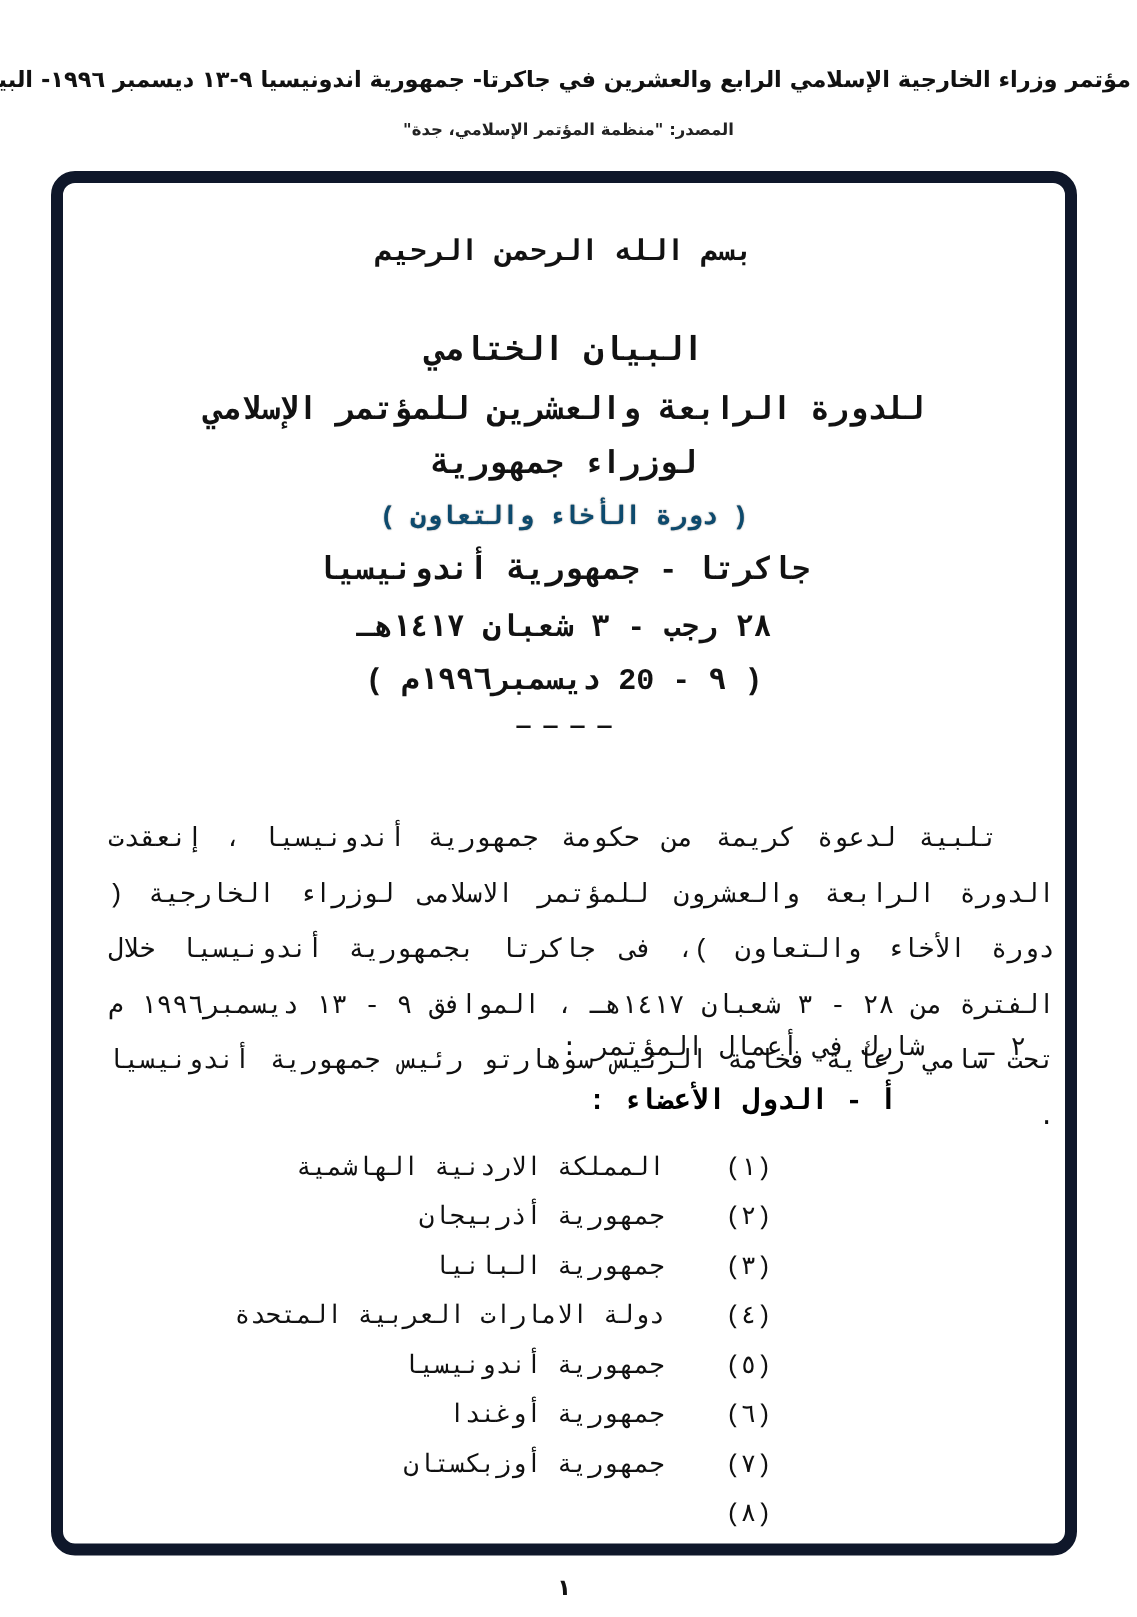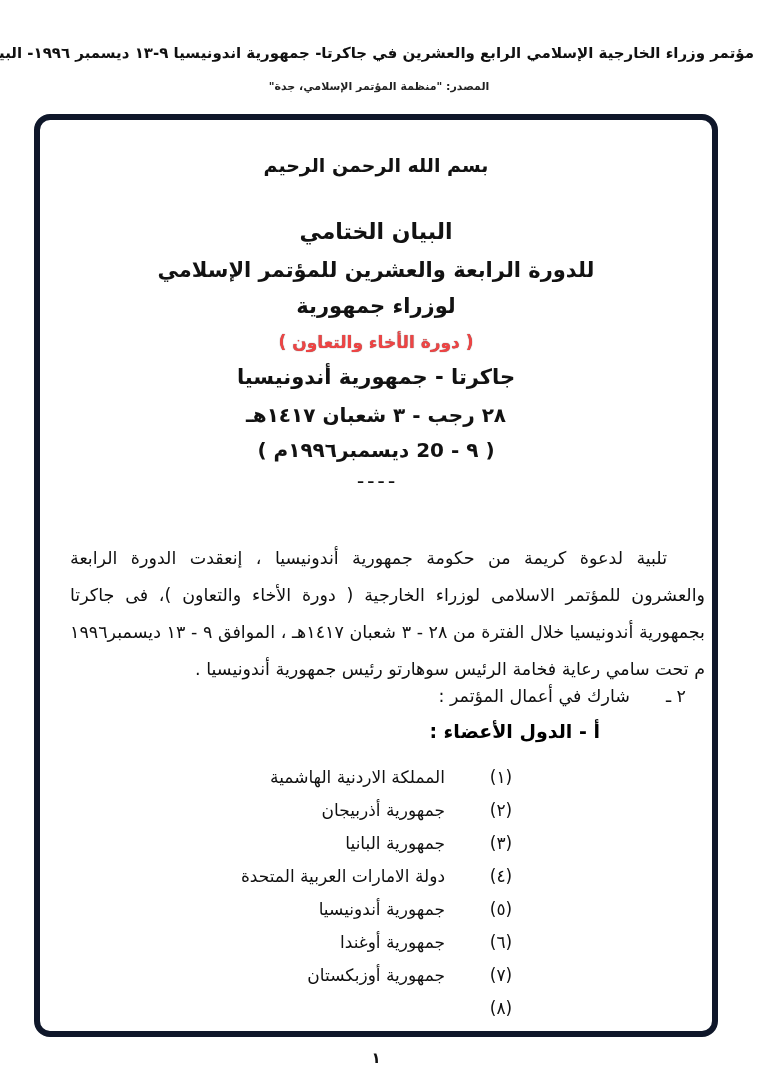--- a/index.html
+++ b/index.html
@@ -20,35 +20,36 @@
   }
   .hdr-line2 {
     position:absolute; top:80px; left:0; right:0;
     direction:rtl; text-align:center;
     font-size:11px; font-weight:bold; color:#222;
   }
   
   .frame {
     position:absolute; left:34px; top:114px;
     width:684px; height:923px;
-    border:6px solid #0f172a;
+    border:8px solid #0f172a;
     border-radius:16px;
     background:#ffffff;
+    font-family:Liberation Mono, monospace;
   }
   .c-line {
     position:absolute; left:0; right:0;
     direction:rtl; text-align:center;
     font-weight:bold; color:#121212;
     white-space:nowrap;
   }
   .basmala { top:34px;  font-size:19px; }
   .t1      { top:99px;  font-size:22px;text-align:center; }
   .t2      { top:138px; font-size:21px; }
   .t3      { top:174px; font-size:21px; }
-  .ornate  { top:212px; font-size:17px; letter-spacing:1.5px; color:#ef4444;
+  .ornate  { top:212px; font-size:17px; letter-spacing:1.5px; color:#0c4a6e;
              text-shadow:0 0 1px #555; }
   .loc     { top:245px; font-size:21px; }
   .hijri   { top:283px; font-size:20px; }
   .greg    { top:318px; font-size:20px; }
   .dashes  { top:349px; font-size:15px; letter-spacing:3px; font-weight:bold; }
   .opening {
     position:absolute; top:420px; right:7px; left:30px;
     direction:rtl; text-align:justify;
     font-size:17.5px; line-height:37px;
     text-indent:38px; color:#101010;

